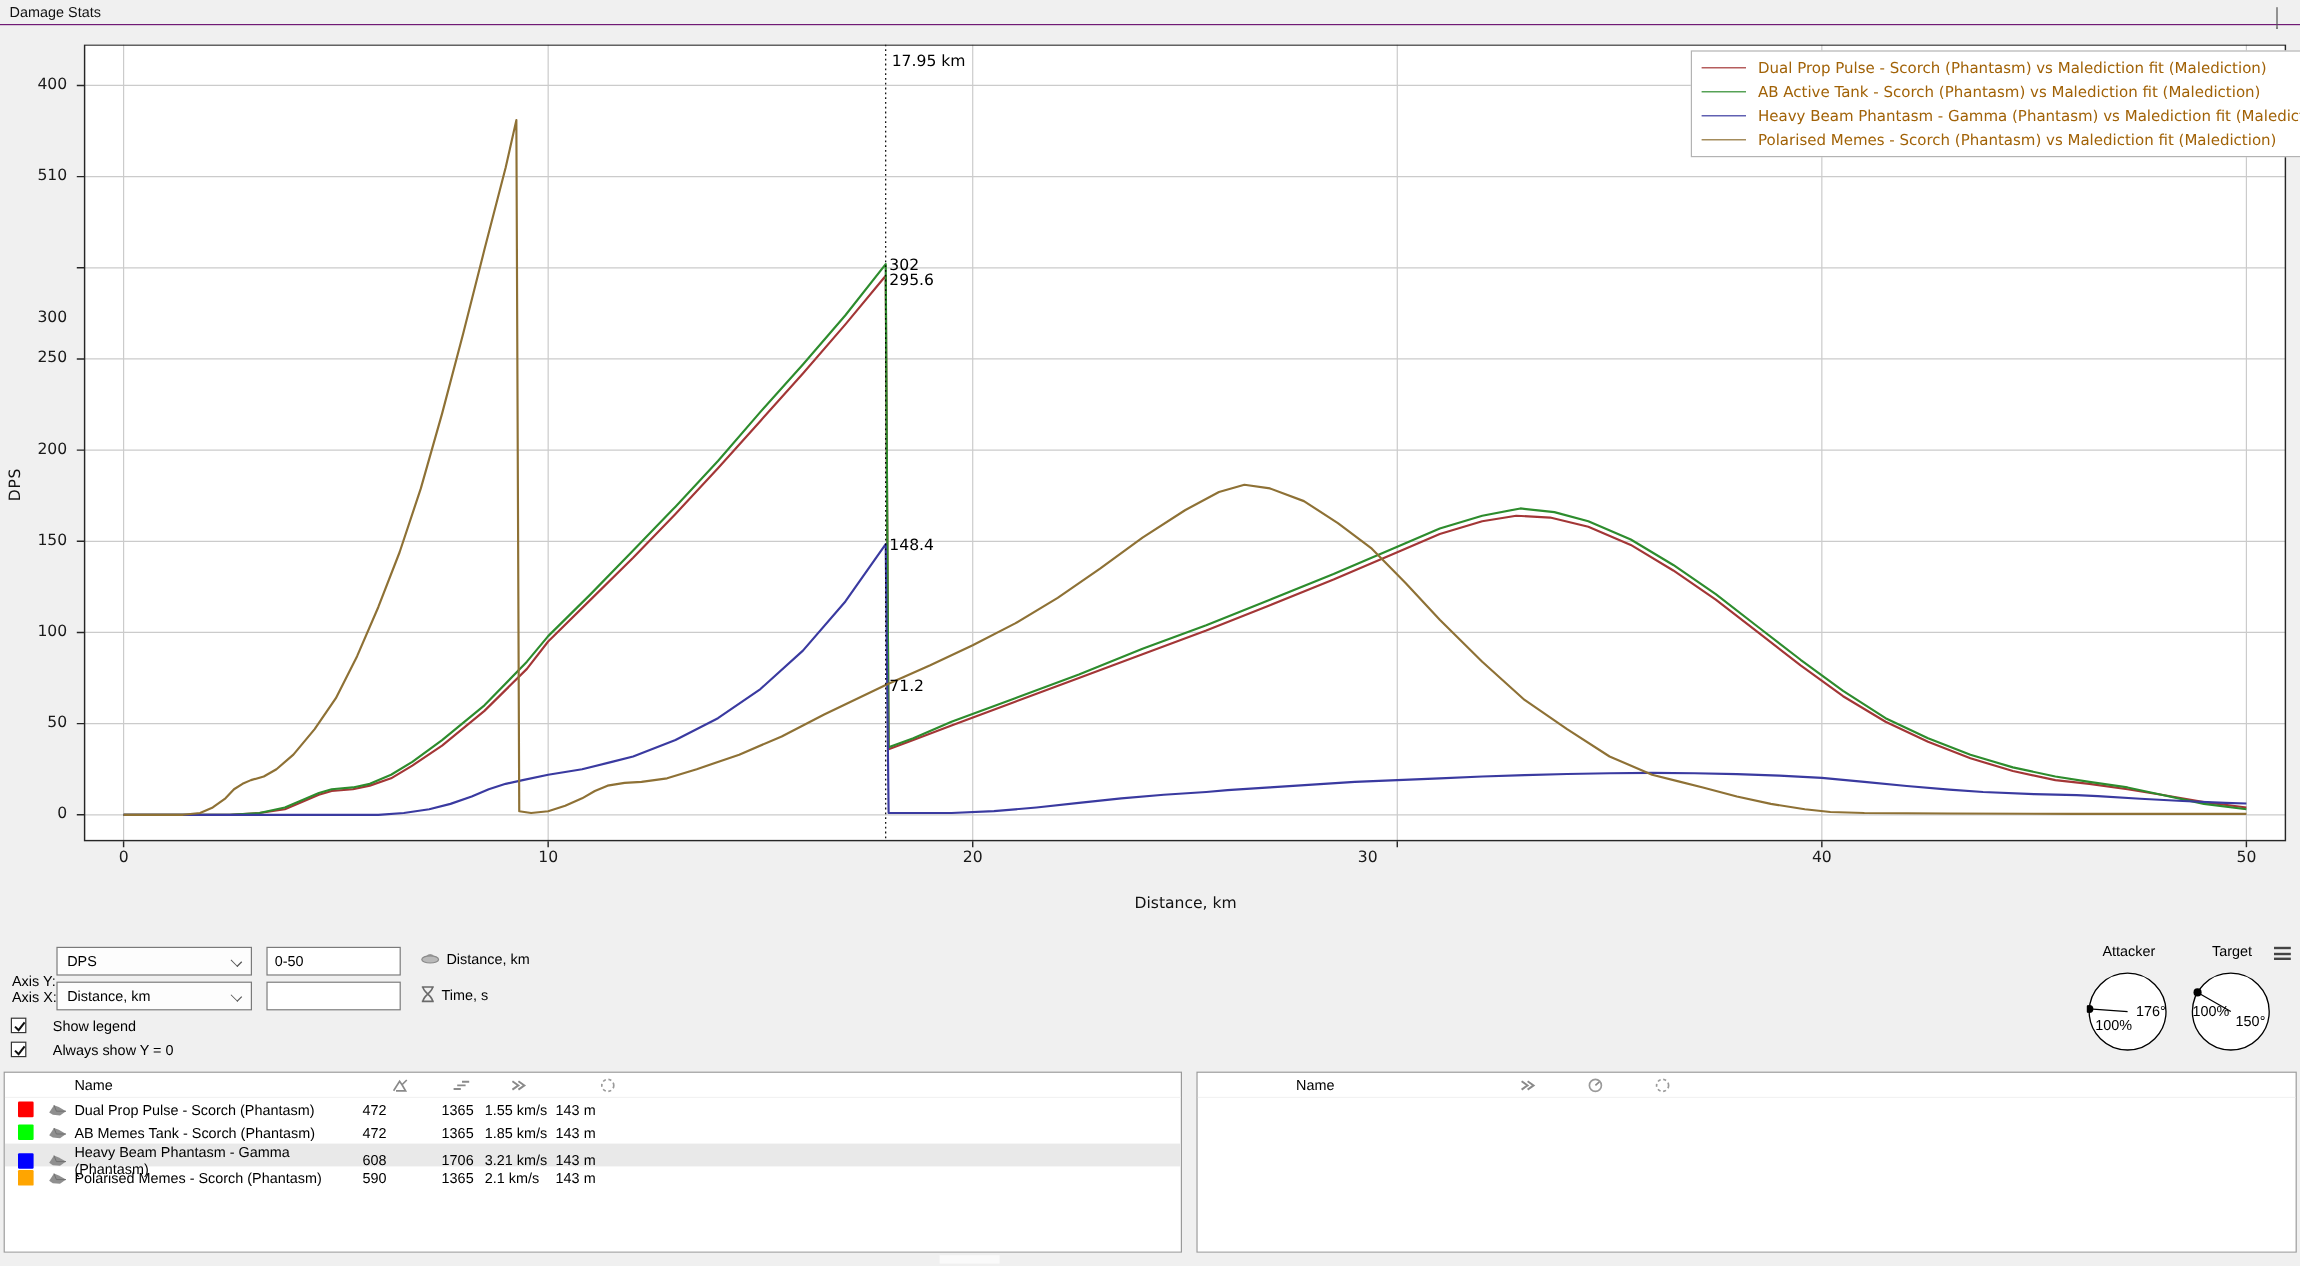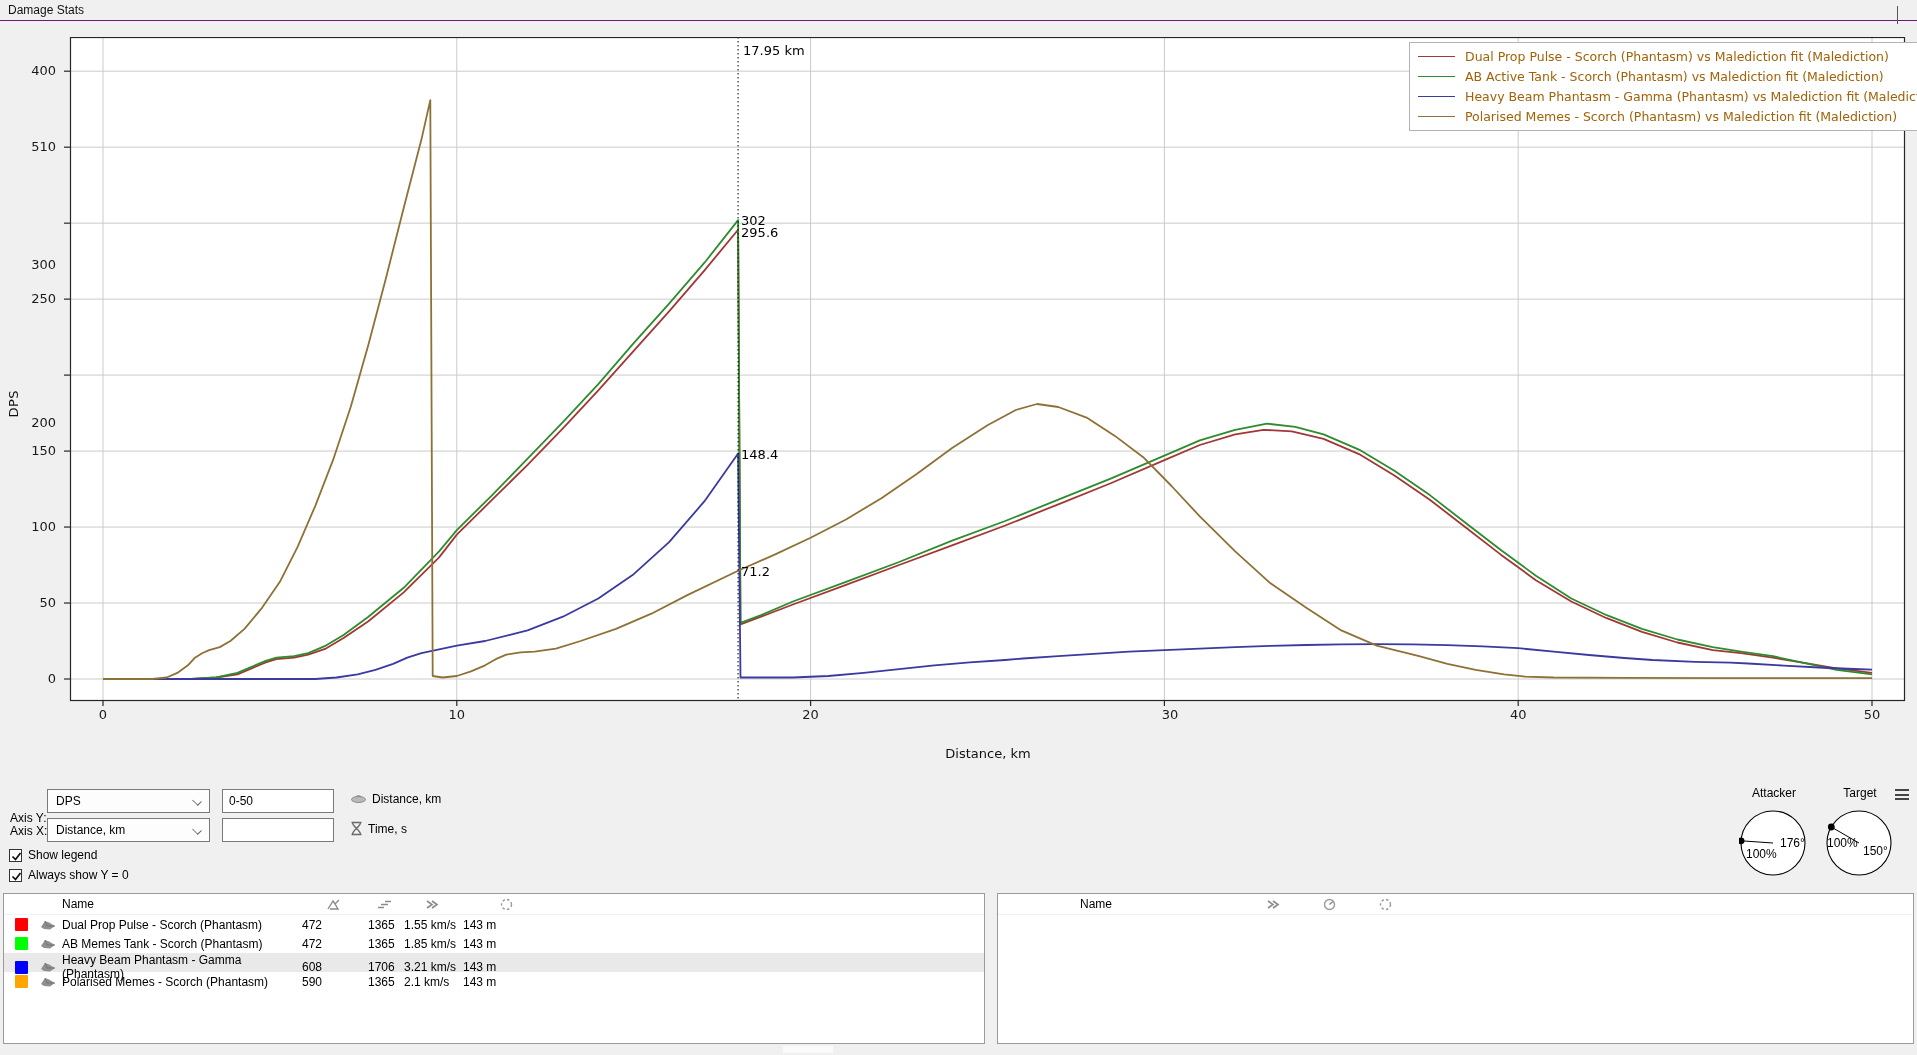--- a/index.html
+++ b/index.html
@@ -24,21 +24,21 @@
   .leg-swatch { width:37px; height:0; border-top:1.8px solid #000; margin-right:10px; flex:0 0 auto; }
   .leg-text { font-family:"DejaVu Sans",sans-serif; font-size:12.5px; color:#a16207; white-space:nowrap; }
 
   
   .ctl-label { position:absolute; font-size:12px; color:#000; }
   .combo { position:absolute; width:163px; height:24px; background:#fdfdfd; border:1px solid #7a7a7a; cursor:pointer; }
   .combo .val { position:absolute; left:8px; top:4px; font-size:12px; }
   .combo .cchev { position:absolute; right:8px; top:7px; width:8px; height:8px; border-right:1.4px solid #555; border-bottom:1.4px solid #555; transform:rotate(45deg) scale(1,.7); }
   .tbox { position:absolute; width:112px; height:24px; background:#fff; border:1px solid #7a7a7a; font-family:"Liberation Sans",sans-serif; font-size:12px; padding:0 6px; }
   .icolab { position:absolute; display:flex; align-items:center; gap:5px; font-size:12px; color:#000; }
-  .cbrow { position:absolute; display:flex; align-items:flex-end; gap:6px; cursor:pointer; }
+  .cbrow { position:absolute; display:flex; align-items:flex-start; gap:22px; cursor:pointer; }
   .cbox { width:13px; height:13px; background:#fff; border:1px solid #333; position:relative; }
   .cbox svg { position:absolute; left:1px; top:1px; }
   .cbrow .cblab { font-size:12px; }
 
   
   .gauge-label { position:absolute; font-size:12px; color:#000; text-align:center; width:80px; }
   .burger { position:absolute; left:1895px; top:789px; width:14px; height:12px; cursor:pointer; }
   .burger div { height:2px; background:#444; margin-bottom:2.5px; }
 
   
@@ -130,28 +130,28 @@
         <span class="leg-text">Heavy Beam Phantasm - Gamma (Phantasm) vs Malediction fit (Malediction)</span>
       </div>
       <div class="leg-row">
         <span class="leg-swatch" style="border-top-color: rgb(142, 113, 53);"></span>
         <span class="leg-text">Polarised Memes - Scorch (Phantasm) vs Malediction fit (Malediction)</span>
       </div>
     </div>
 <div class="ticklab" style="left: 83px; top: 707px; width: 40px; text-align: center;">0</div>
     <div class="ticklab" style="left: 436.8px; top: 707px; width: 40px; text-align: center;">10</div>
     <div class="ticklab" style="left: 790.6px; top: 707px; width: 40px; text-align: center;">20</div>
-    <div class="ticklab" style="left: 1150px; top: 707px; width: 40px; text-align: center;">30</div>
+    <div class="ticklab" style="left: 1108px; top: 707px; width: 40px; text-align: right;">30</div>
     <div class="ticklab" style="left: 1498.2px; top: 707px; width: 40px; text-align: center;">40</div>
     <div class="ticklab" style="left: 1852px; top: 707px; width: 40px; text-align: center;">50</div>
     <div class="ticklab" style="left: 8px; top: 671px; width: 48px; text-align: right;">0</div>
     <div class="ticklab" style="left: 8px; top: 595.025px; width: 48px; text-align: right;">50</div>
     <div class="ticklab" style="left: 8px; top: 519.05px; width: 48px; text-align: right;">100</div>
     <div class="ticklab" style="left: 8px; top: 443.075px; width: 48px; text-align: right;">150</div>
-    <div class="ticklab" style="left: 8px; top: 367.1px; width: 48px; text-align: right; margin-top: 48px;">200</div>
+    <div class="ticklab" style="left: 8px; top: 367.1px; width: 48px; text-align: right;">200</div>
     <div class="ticklab" style="left: 8px; top: 291.125px; width: 48px; text-align: right;">250</div>
     <div class="ticklab" style="left: 8px; top: 217px; width: 48px; text-align: right; margin-top: 40px;">300</div>
     <div class="ticklab" style="left: 8px; top: 139.175px; width: 48px; text-align: right;">510</div>
     <div class="ticklab" style="left: 8px; top: 63.2px; width: 48px; text-align: right;">400</div>
   </div>
 
 <span class="ctl-label abs" style="left:10px; top:811px;">Axis Y:</span>
 <div class="combo" style="left:47px; top:789px;">
   <span class="val">DPS</span>
   <span class="cchev"></span>

